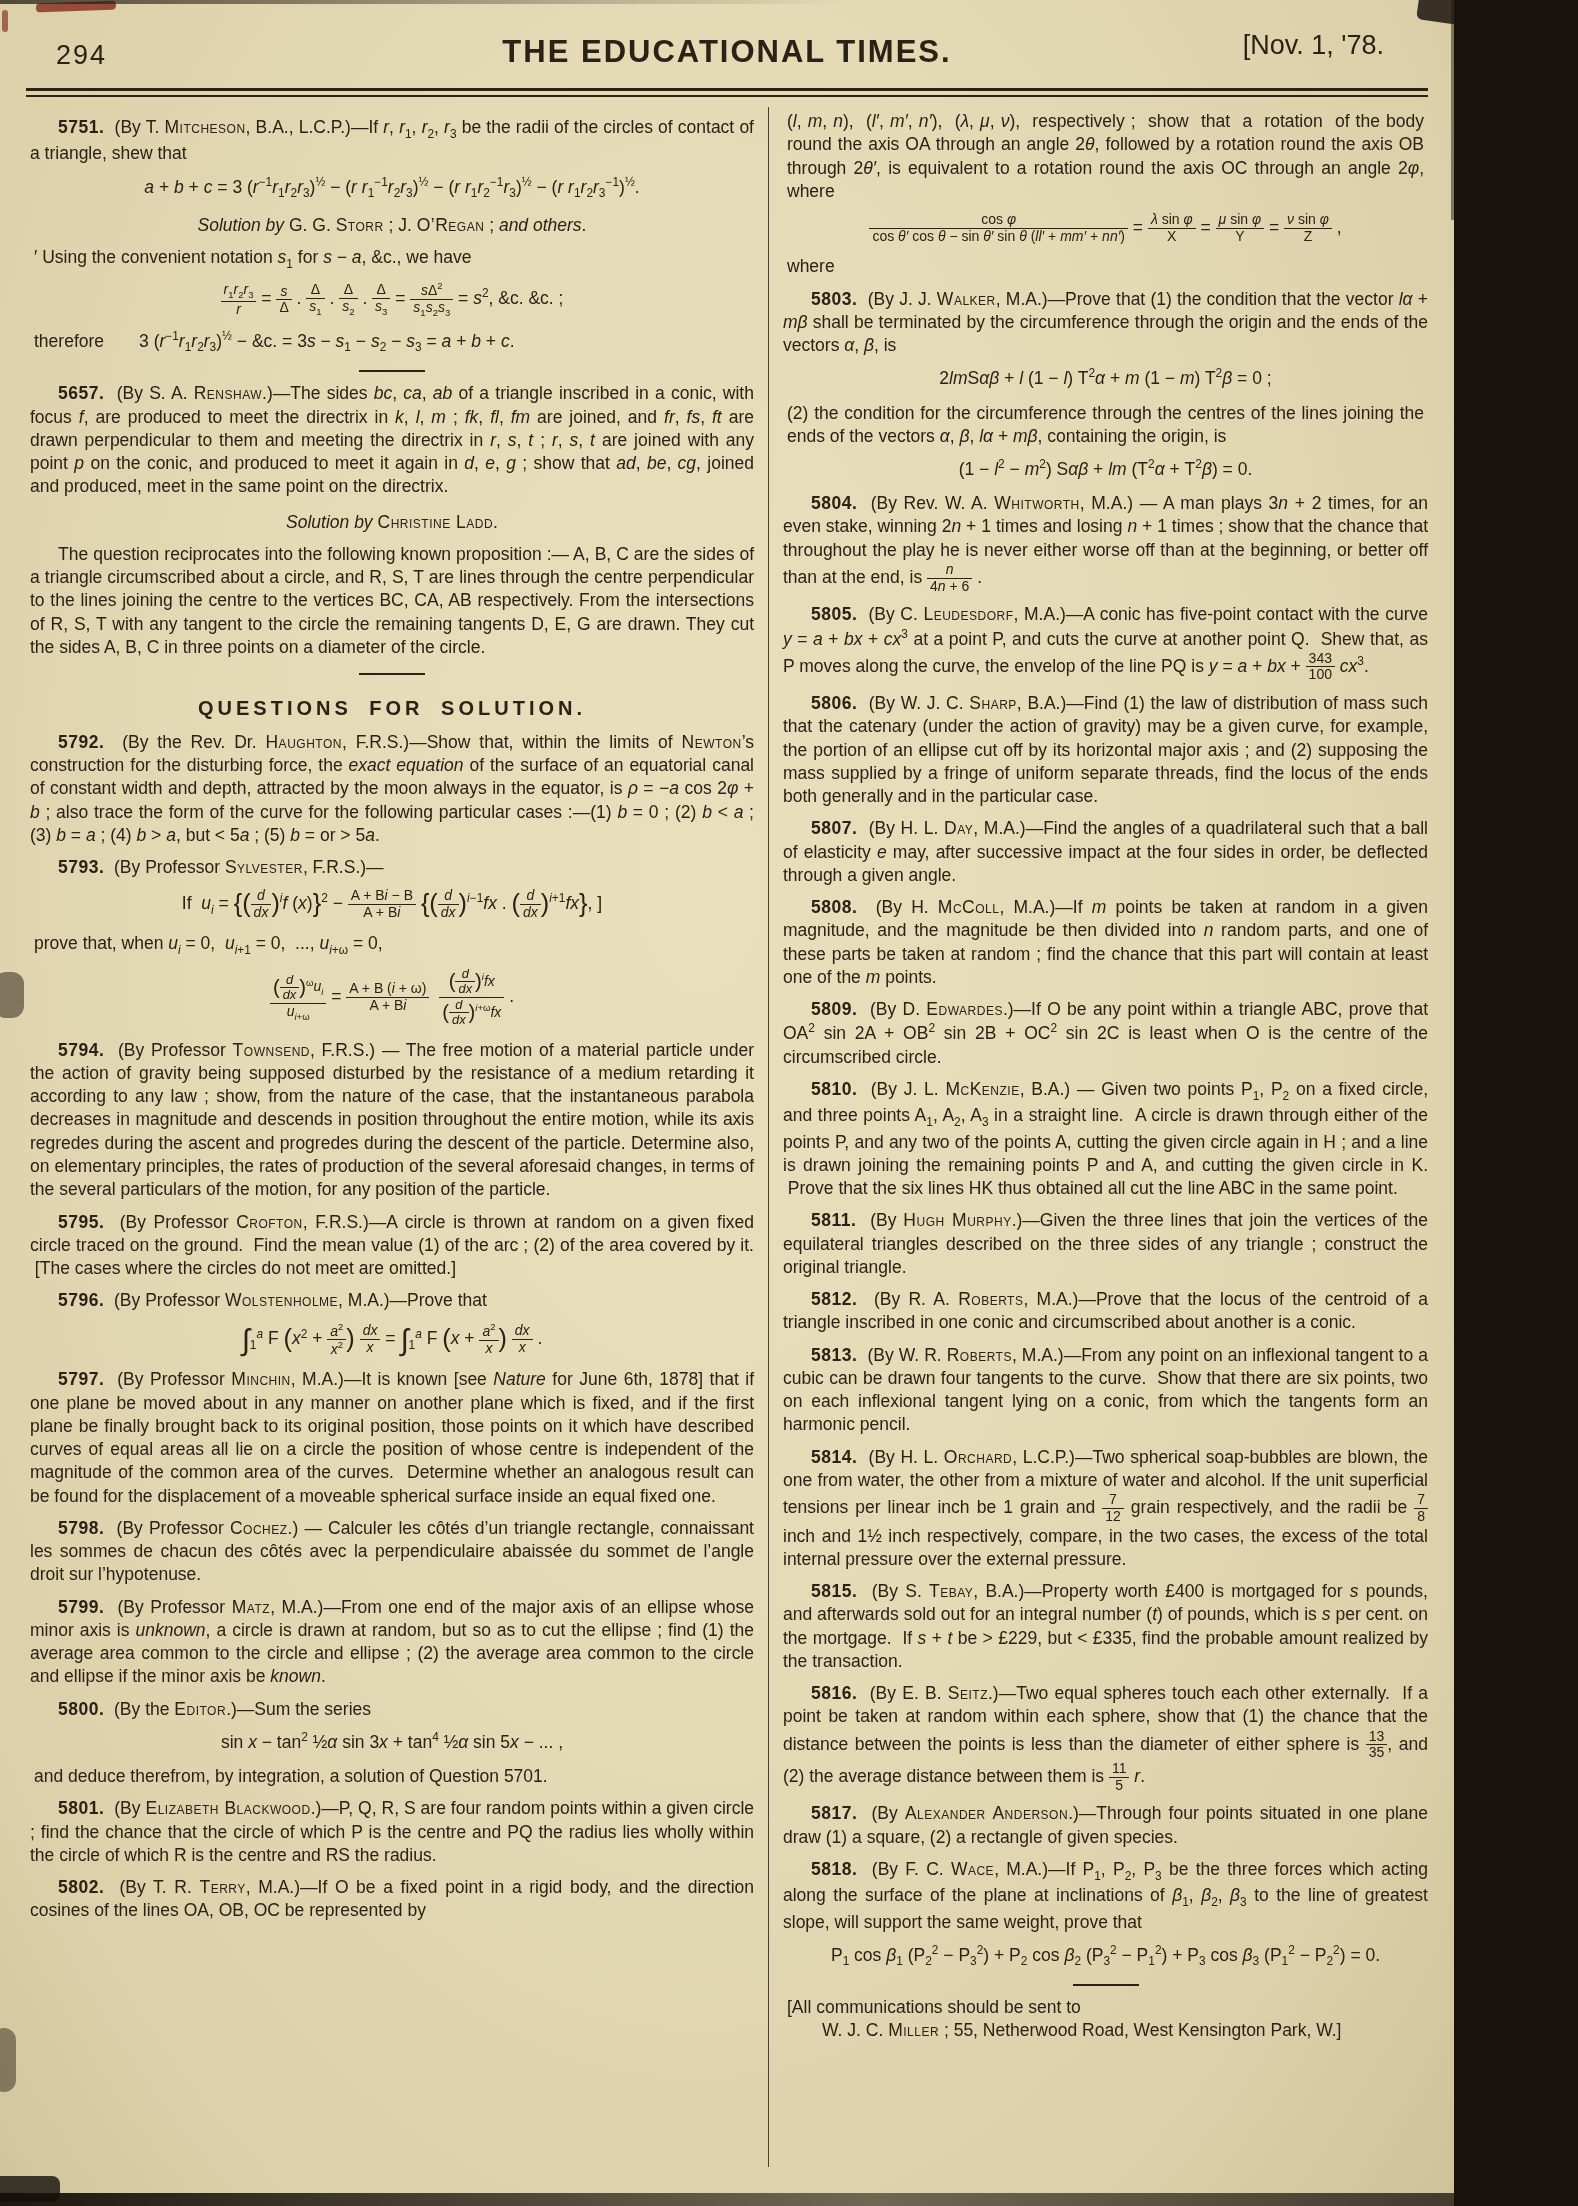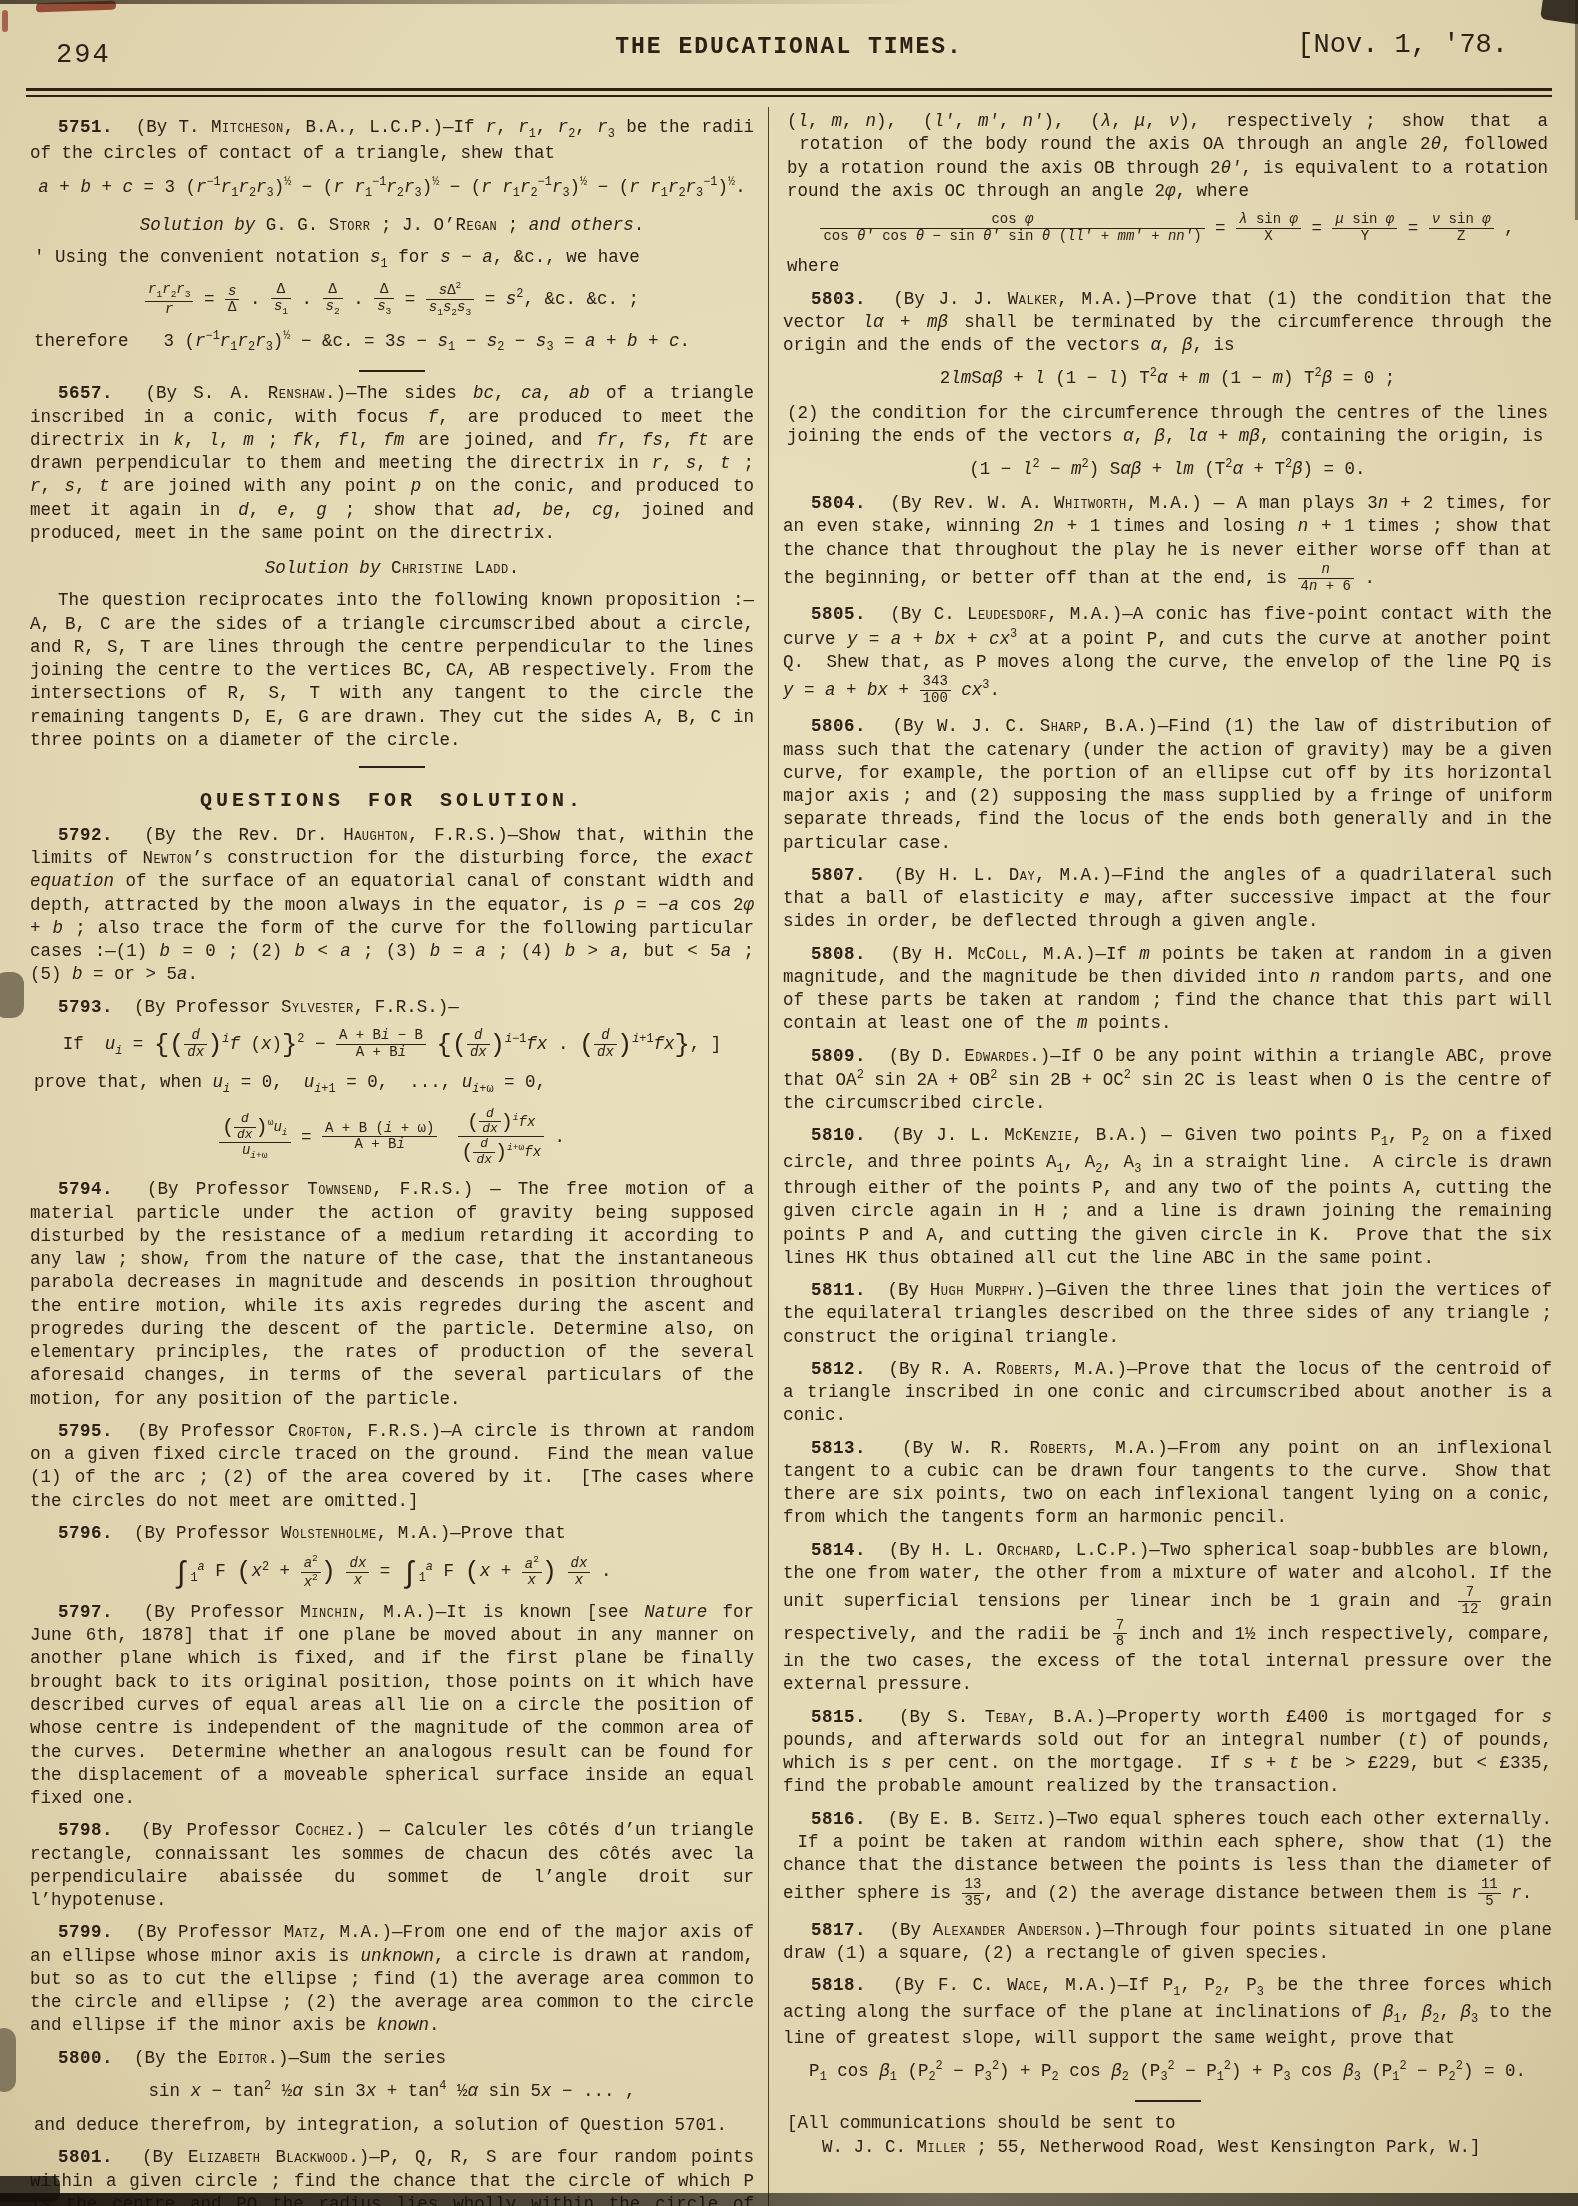--- a/index.html
+++ b/index.html
@@ -1,22 +1,22 @@
 <!DOCTYPE html>
 <html><head>
 <meta charset="utf-8">
 <style>
   html,body{margin:0;padding:0;background:#17120c;}
-  .sheet{position:relative;width:1578px;height:2206px;overflow:hidden;
+  .sheet{position:relative;width:1454px;height:2206px;overflow:hidden;
     background:radial-gradient(ellipse at 48% 40%, #e9dfbd 0%, #e4dab6 45%, #dcd0aa 80%, #cfc299 100%);
-    font-family:Liberation Mono, monospace;color:#2b2114;}
+    font-family:Liberation Sans, sans-serif;color:#2b2114;}
   
   .hdr{position:relative;height:88px;}
   .pgnum{position:absolute;left:56px;top:40px;font-size:27px;letter-spacing:2px;}
-  .ptitle{position:absolute;left:0;right:0;top:34px;text-align:center;font-size:23px;font-weight:bold;letter-spacing:2px;}
+  .ptitle{position:absolute;left:0;right:0;top:34px;text-align:center;font-size:31px;font-weight:bold;letter-spacing:2px;}
   .pdate{position:absolute;right:70px;top:30px;font-size:27px;}
   .dblrule{margin:0 26px;height:4px;border-top:3px solid #2b2114;border-bottom:2px solid #2b2114;}
   
   .cols{display:flex;align-items:flex-start;padding:10px 26px 0 30px;}
   .col{font-size:17.5px;line-height:1.33;text-align:justify;}
   .col-left{width:724px;}
   .col-divider{width:0;border-left:1.5px solid #4d4028;align-self:stretch;margin:0 14px;min-height:2060px;}
   .col-right{flex:1;}
   
   .para{margin:9px 0 3px;text-indent:1.6em;}

